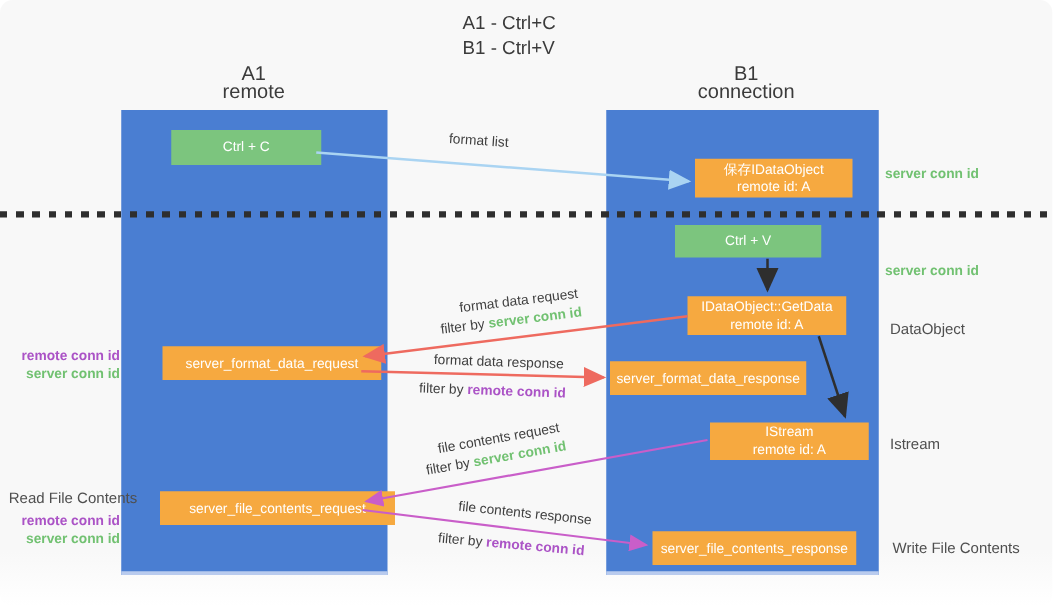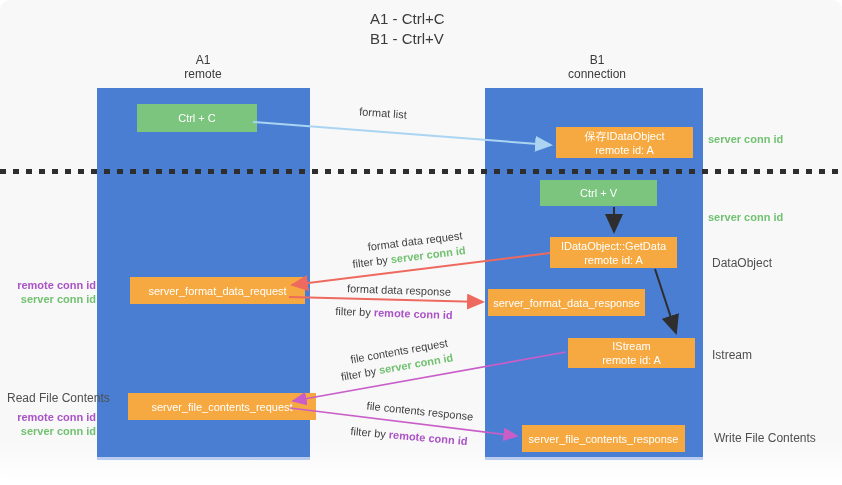--- a/index.html
+++ b/index.html
@@ -2,38 +2,38 @@
 <html><head>
 <meta charset="utf-8">
 <style>
   html,body{margin:0;padding:0;}
   .canvas{
     position:relative;width:842px;height:485px;overflow:hidden;
     background:linear-gradient(180deg,#f8f8f8 0%,#f8f8f8 91%,#ffffff 100%);
     font-family:"Liberation Sans",sans-serif;color:#3b3b3b;border-radius:10px;
   }
   .title{position:absolute;left:370px;top:9px;font-size:15px;line-height:20px;color:#3b3b3b;}
-  .lane-header{position:absolute;text-align:center;font-size:12px;line-height:14px;color:#3b3b3b;}
+  .lane-header{position:absolute;text-align:center;font-size:16px;line-height:14px;color:#3b3b3b;}
   .lane-header.left{left:133px;top:53px;width:140px;}
   .lane-header.right{left:527px;top:53px;width:140px;}
   .lane{position:absolute;top:88px;height:369px;background:#4a7ed2;border-bottom:3px solid #b9cbee;z-index:1;}
   .lane.left{left:97px;width:213px;}
   .lane.right{left:485px;width:218px;}
   .separator{
     position:absolute;left:0;top:169px;width:842px;height:5px;z-index:3;
     background:repeating-linear-gradient(90deg,#2e2e2e 0 6px,transparent 6px 13px);
   }
   .node{
     position:absolute;z-index:2;display:flex;flex-direction:column;align-items:center;justify-content:center;
     color:#fff;font-size:11px;line-height:14px;text-align:center;box-sizing:border-box;
   }
   .green{background:#7cc57e;}
   .orange{background:#f6a940;}
   .n-ctrl-c{left:137px;top:104px;width:120px;height:28px;}
-  .n-save{left:556px;top:127px;width:137px;height:31px;}
+  .n-save{left:556px;top:127px;width:126px;height:31px;}
   .n-ctrl-v{left:540px;top:180px;width:117px;height:26px;}
   .n-getdata{left:550px;top:237px;width:127px;height:31px;}
   .n-fmt-req{left:130px;top:277px;width:175px;height:27px;text-align:center;}
   .n-fmt-resp{left:488px;top:289px;width:157px;height:27px;}
   .n-istream{left:568px;top:338px;width:127px;height:30px;}
   .n-file-req{left:128px;top:393px;width:188px;height:27px;}
   .n-file-resp{left:522px;top:425px;width:163px;height:27px;}
   .arrows{position:absolute;left:0;top:0;z-index:4;pointer-events:none;}
   .alabel{
     position:absolute;z-index:5;font-size:11px;color:#3f3f3f;white-space:nowrap;

